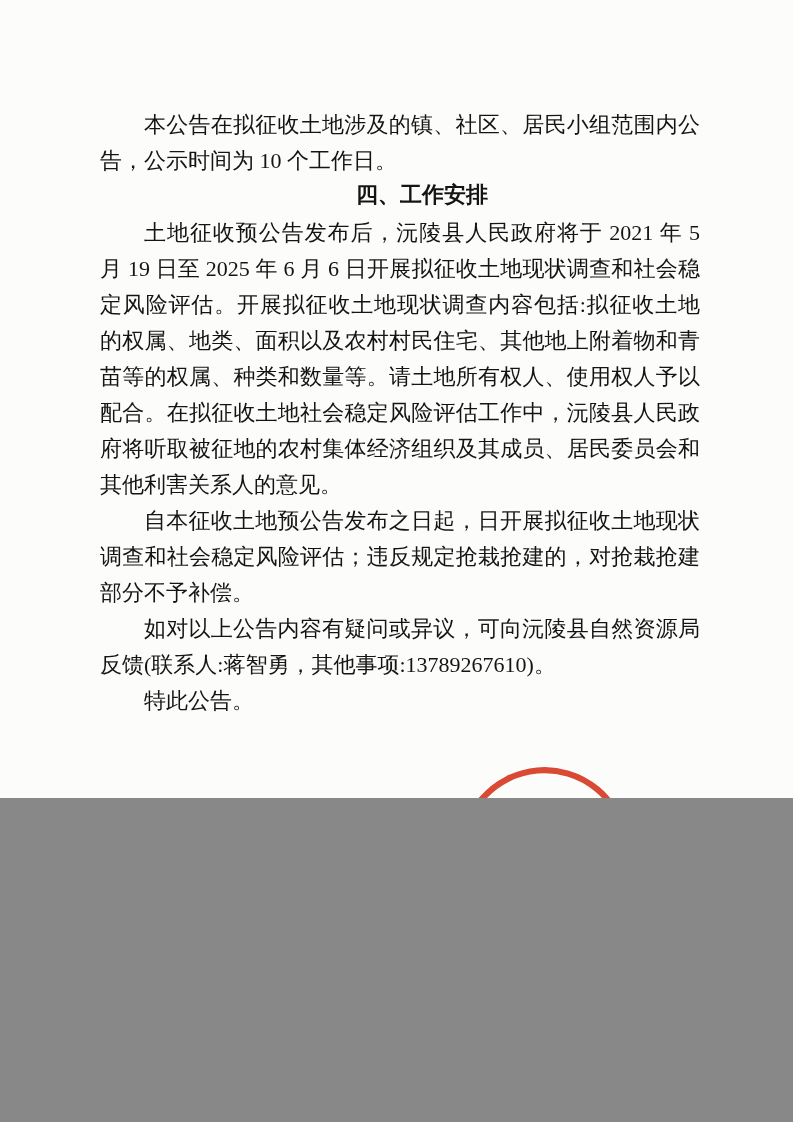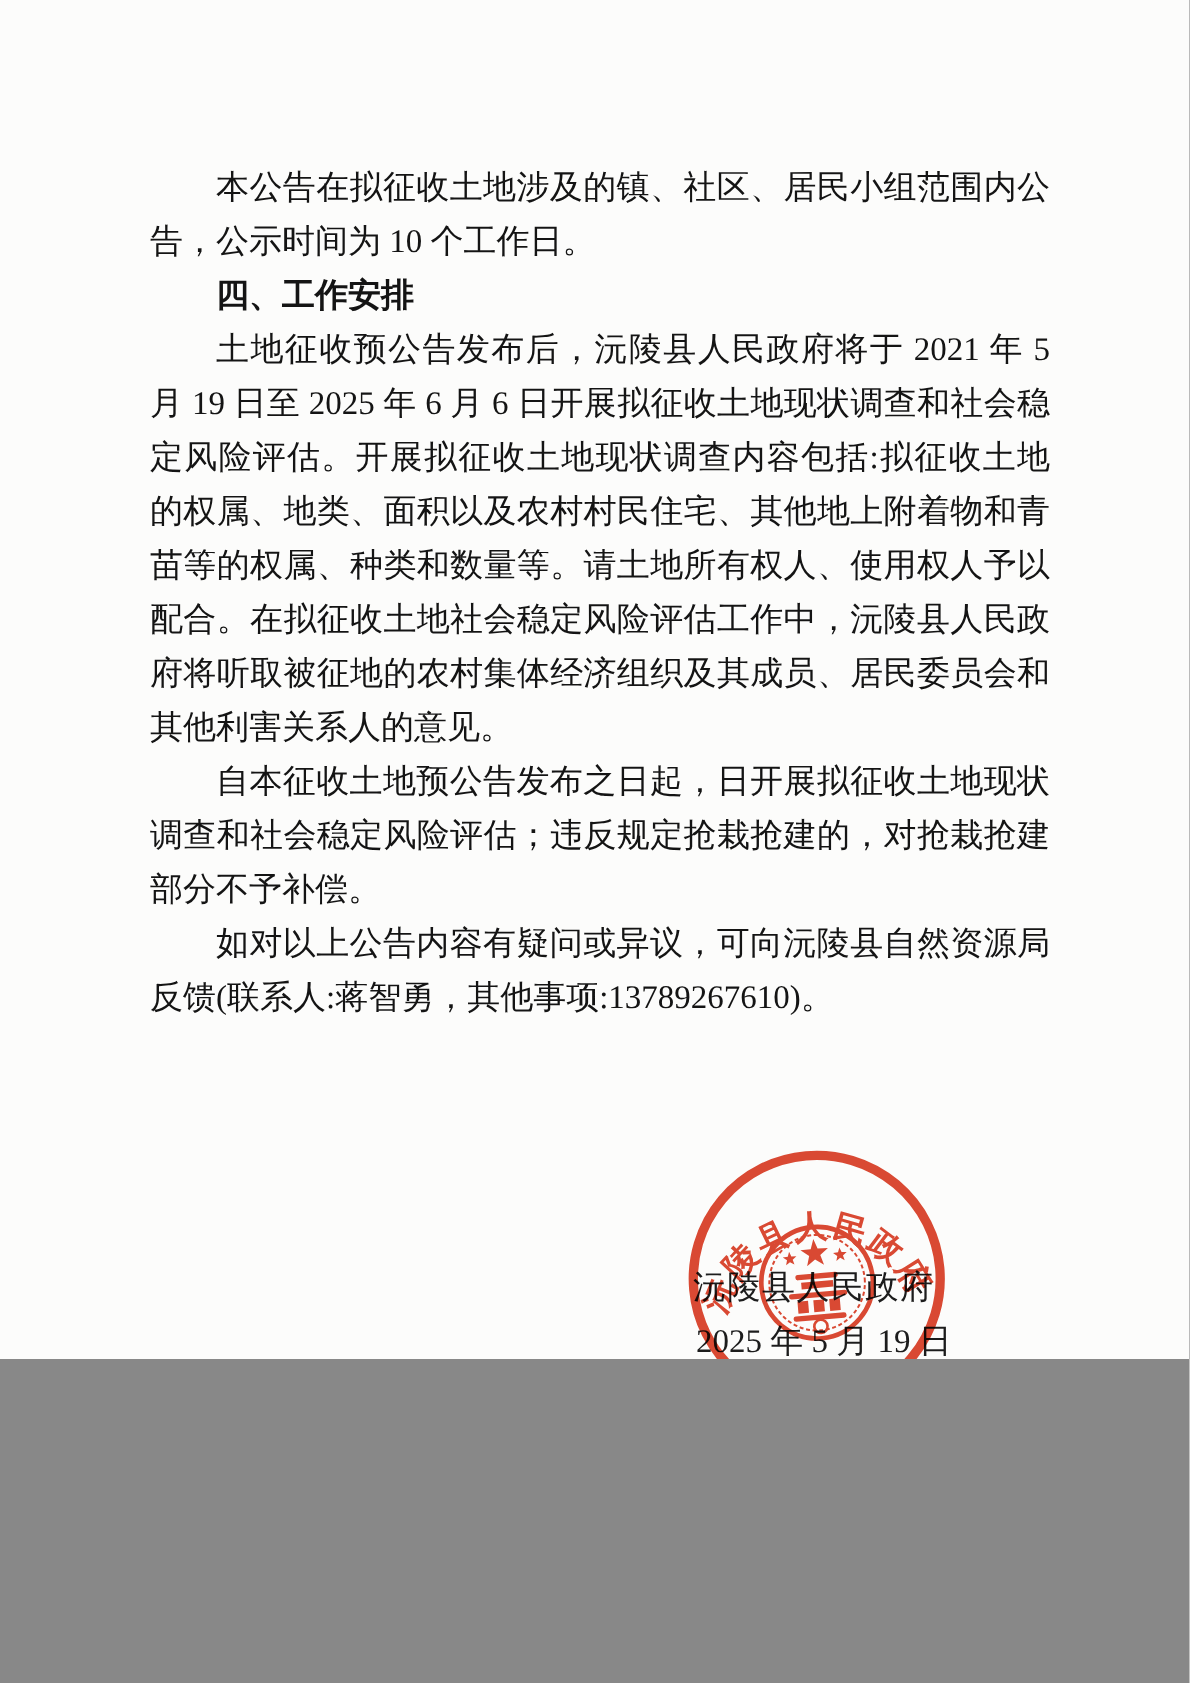--- a/index.html
+++ b/index.html
@@ -1,39 +1,39 @@
 <!DOCTYPE html>
 <html><head>
 <meta charset="utf-8">
 <style>
   html, body { margin: 0; padding: 0; background: #888; }
   .page {
     position: relative;
     width: 793px;
-    height: 906px;
+    height: 798px;
     margin: 0 auto;
     background: #fcfcfb;
     overflow: hidden;
     font-family: "Liberation Serif", "DejaVu Serif", serif;
     color: #141414;
   }
   .content {
     position: absolute;
     left: 100px;
     top: 107px;
     width: 600px;
     font-size: 22px;
     line-height: 36px;
     text-align: justify;
   }
   .content p { margin: 0; padding: 0; text-indent: 2em; }
   .content p.heading {
-    font-family: Liberation Sans, sans-serif;
+    font-family: Liberation Mono, monospace;
     font-weight: 700;
-    text-align: left;
+    text-align: center;
   }
   .signature-issuer {
     position: absolute;
     left: 462px;
     top: 843px;
     font-size: 22px;
     letter-spacing: 1px;
     color: #1c1c1c;
   }
   .signature-date {
@@ -76,20 +76,21 @@
 <body>
 
 <div class="page">
 
   <div class="content">
     <p class="para">本公告在拟征收土地涉及的镇、社区、居民小组范围内公告，公示时间为 10 个工作日。</p>
     <p class="heading">四、工作安排</p>
     <p class="para">土地征收预公告发布后，沅陵县人民政府将于 2021 年 5 月 19 日至 2025 年 6 月 6 日开展拟征收土地现状调查和社会稳定风险评估。开展拟征收土地现状调查内容包括:拟征收土地的权属、地类、面积以及农村村民住宅、其他地上附着物和青苗等的权属、种类和数量等。请土地所有权人、使用权人予以配合。在拟征收土地社会稳定风险评估工作中，沅陵县人民政府将听取被征地的农村集体经济组织及其成员、居民委员会和其他利害关系人的意见。</p>
     <p class="para">自本征收土地预公告发布之日起，日开展拟征收土地现状调查和社会稳定风险评估；违反规定抢栽抢建的，对抢栽抢建部分不予补偿。</p>
     <p class="para">如对以上公告内容有疑问或异议，可向沅陵县自然资源局反馈(联系人:蒋智勇，其他事项:13789267610)。</p>
+    <p class="para">特此公告。</p>
   </div>
 
   <div class="signature-issuer">沅陵县人民政府</div>
   <div class="signature-date">2025 年 5 月 19 日</div>
 
   <svg class="seal" viewBox="0 0 200 200" xmlns="http://www.w3.org/2000/svg" aria-hidden="true">
     <circle class="seal-ring" cx="100" cy="100" r="93"></circle>
     <path id="sealTextArc" d="M 29 122 A 74 74 0 0 1 171 122" fill="none"></path>
     <text class="seal-arc-text" text-anchor="middle">
       <textPath href="#sealTextArc" startOffset="50%">沅陵县人民政府</textPath>

